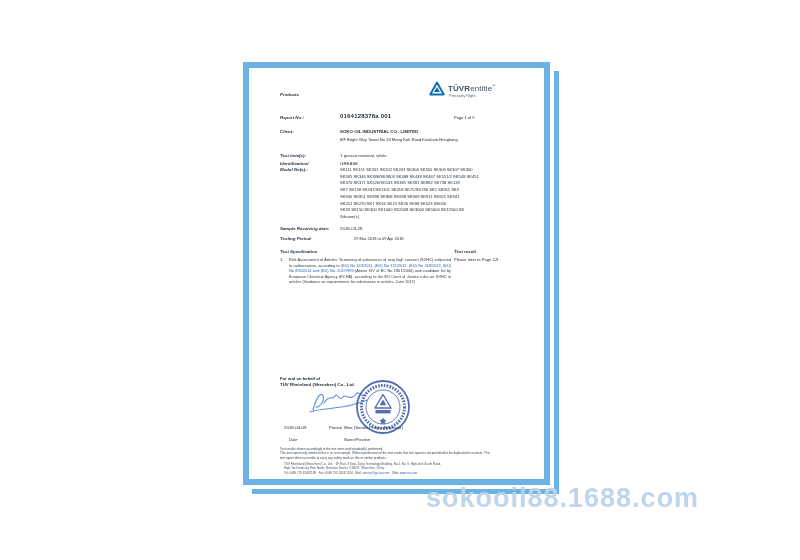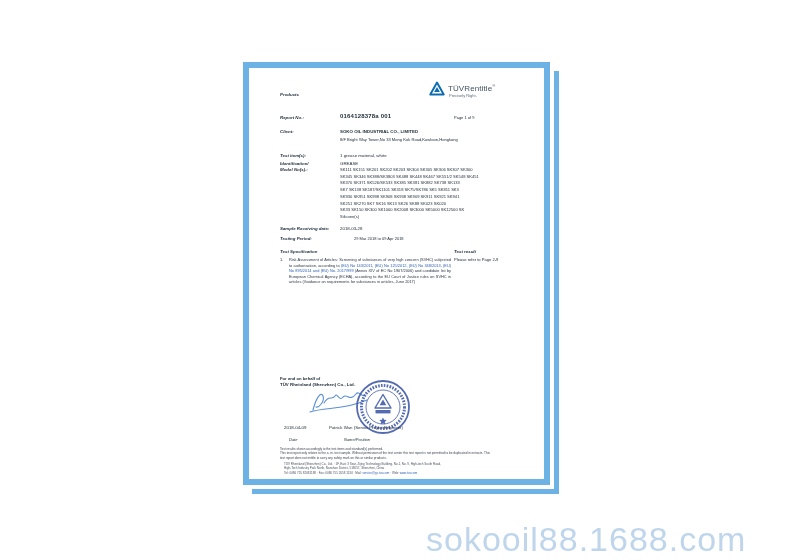--- a/index.html
+++ b/index.html
@@ -22,21 +22,21 @@
   .inner { position:relative; width:100%; height:100%; background:#fff; }
 
   .abs { position:absolute; }
   .lbl { font-weight:bold; font-style:italic; font-size:4.4px; color:#1b2a3a; }
   .val { font-size:4.4px; color:#222f3a; }
   .bold { font-weight:bold; }
 
   
   .logo-tri { position:absolute; left:180px; top:13px; width:16px; height:15px; }
   .brand { position:absolute; left:199px; top:15px; font-size:8px; color:#42525e; letter-spacing:0.1px; white-space:nowrap; }
-  .brand .b { font-weight:normal; }
+  .brand .b { font-weight:bold; }
   .brand sup { font-size:4px; }
   .tagline { position:absolute; left:200px; top:25px; font-size:4px; color:#5a6a75; }
 
   .models { font-size:4.1px; line-height:6.7px; color:#25313d; white-space:nowrap; }
 
   .colhead { font-weight:bold; font-style:italic; font-size:4.4px; color:#1b2a3a; }
   .spec-text { font-size:3.9px; line-height:5.5px; color:#2a3642; width:162px; text-align:justify; }
   .link { color:#2a5fb4; }
 
   .fineprint { font-size:3.1px; line-height:4.3px; color:#3a454f; width:242px; }
@@ -44,24 +44,24 @@
 
   .wm-cn {
     position:absolute; left:396px; top:460px;
     font-size:29px; font-weight:bold; letter-spacing:3px;
     color:rgba(185,185,185,0.8);
     text-shadow:1px 1px 0 rgba(255,255,255,0.9);
     white-space:nowrap; z-index:10;
     font-family:"DejaVu Sans", sans-serif;
   }
   .wm-url {
-    position:absolute; left:426px; top:520px;
-    font-size:34px; letter-spacing:1px;
+    position:absolute; left:426px; top:483px;
+    font-size:27px; letter-spacing:1px;
     color:rgba(188,211,234,0.95);
-    white-space:nowrap; z-index:10;
+    white-space:nowrap; z-index:10;font-weight:bold;
   }
   svg { display:block; }
 </style>
 </head>
 <body>
 
 <div class="canvas">
 
   <div class="doc">
     <div class="inner">

